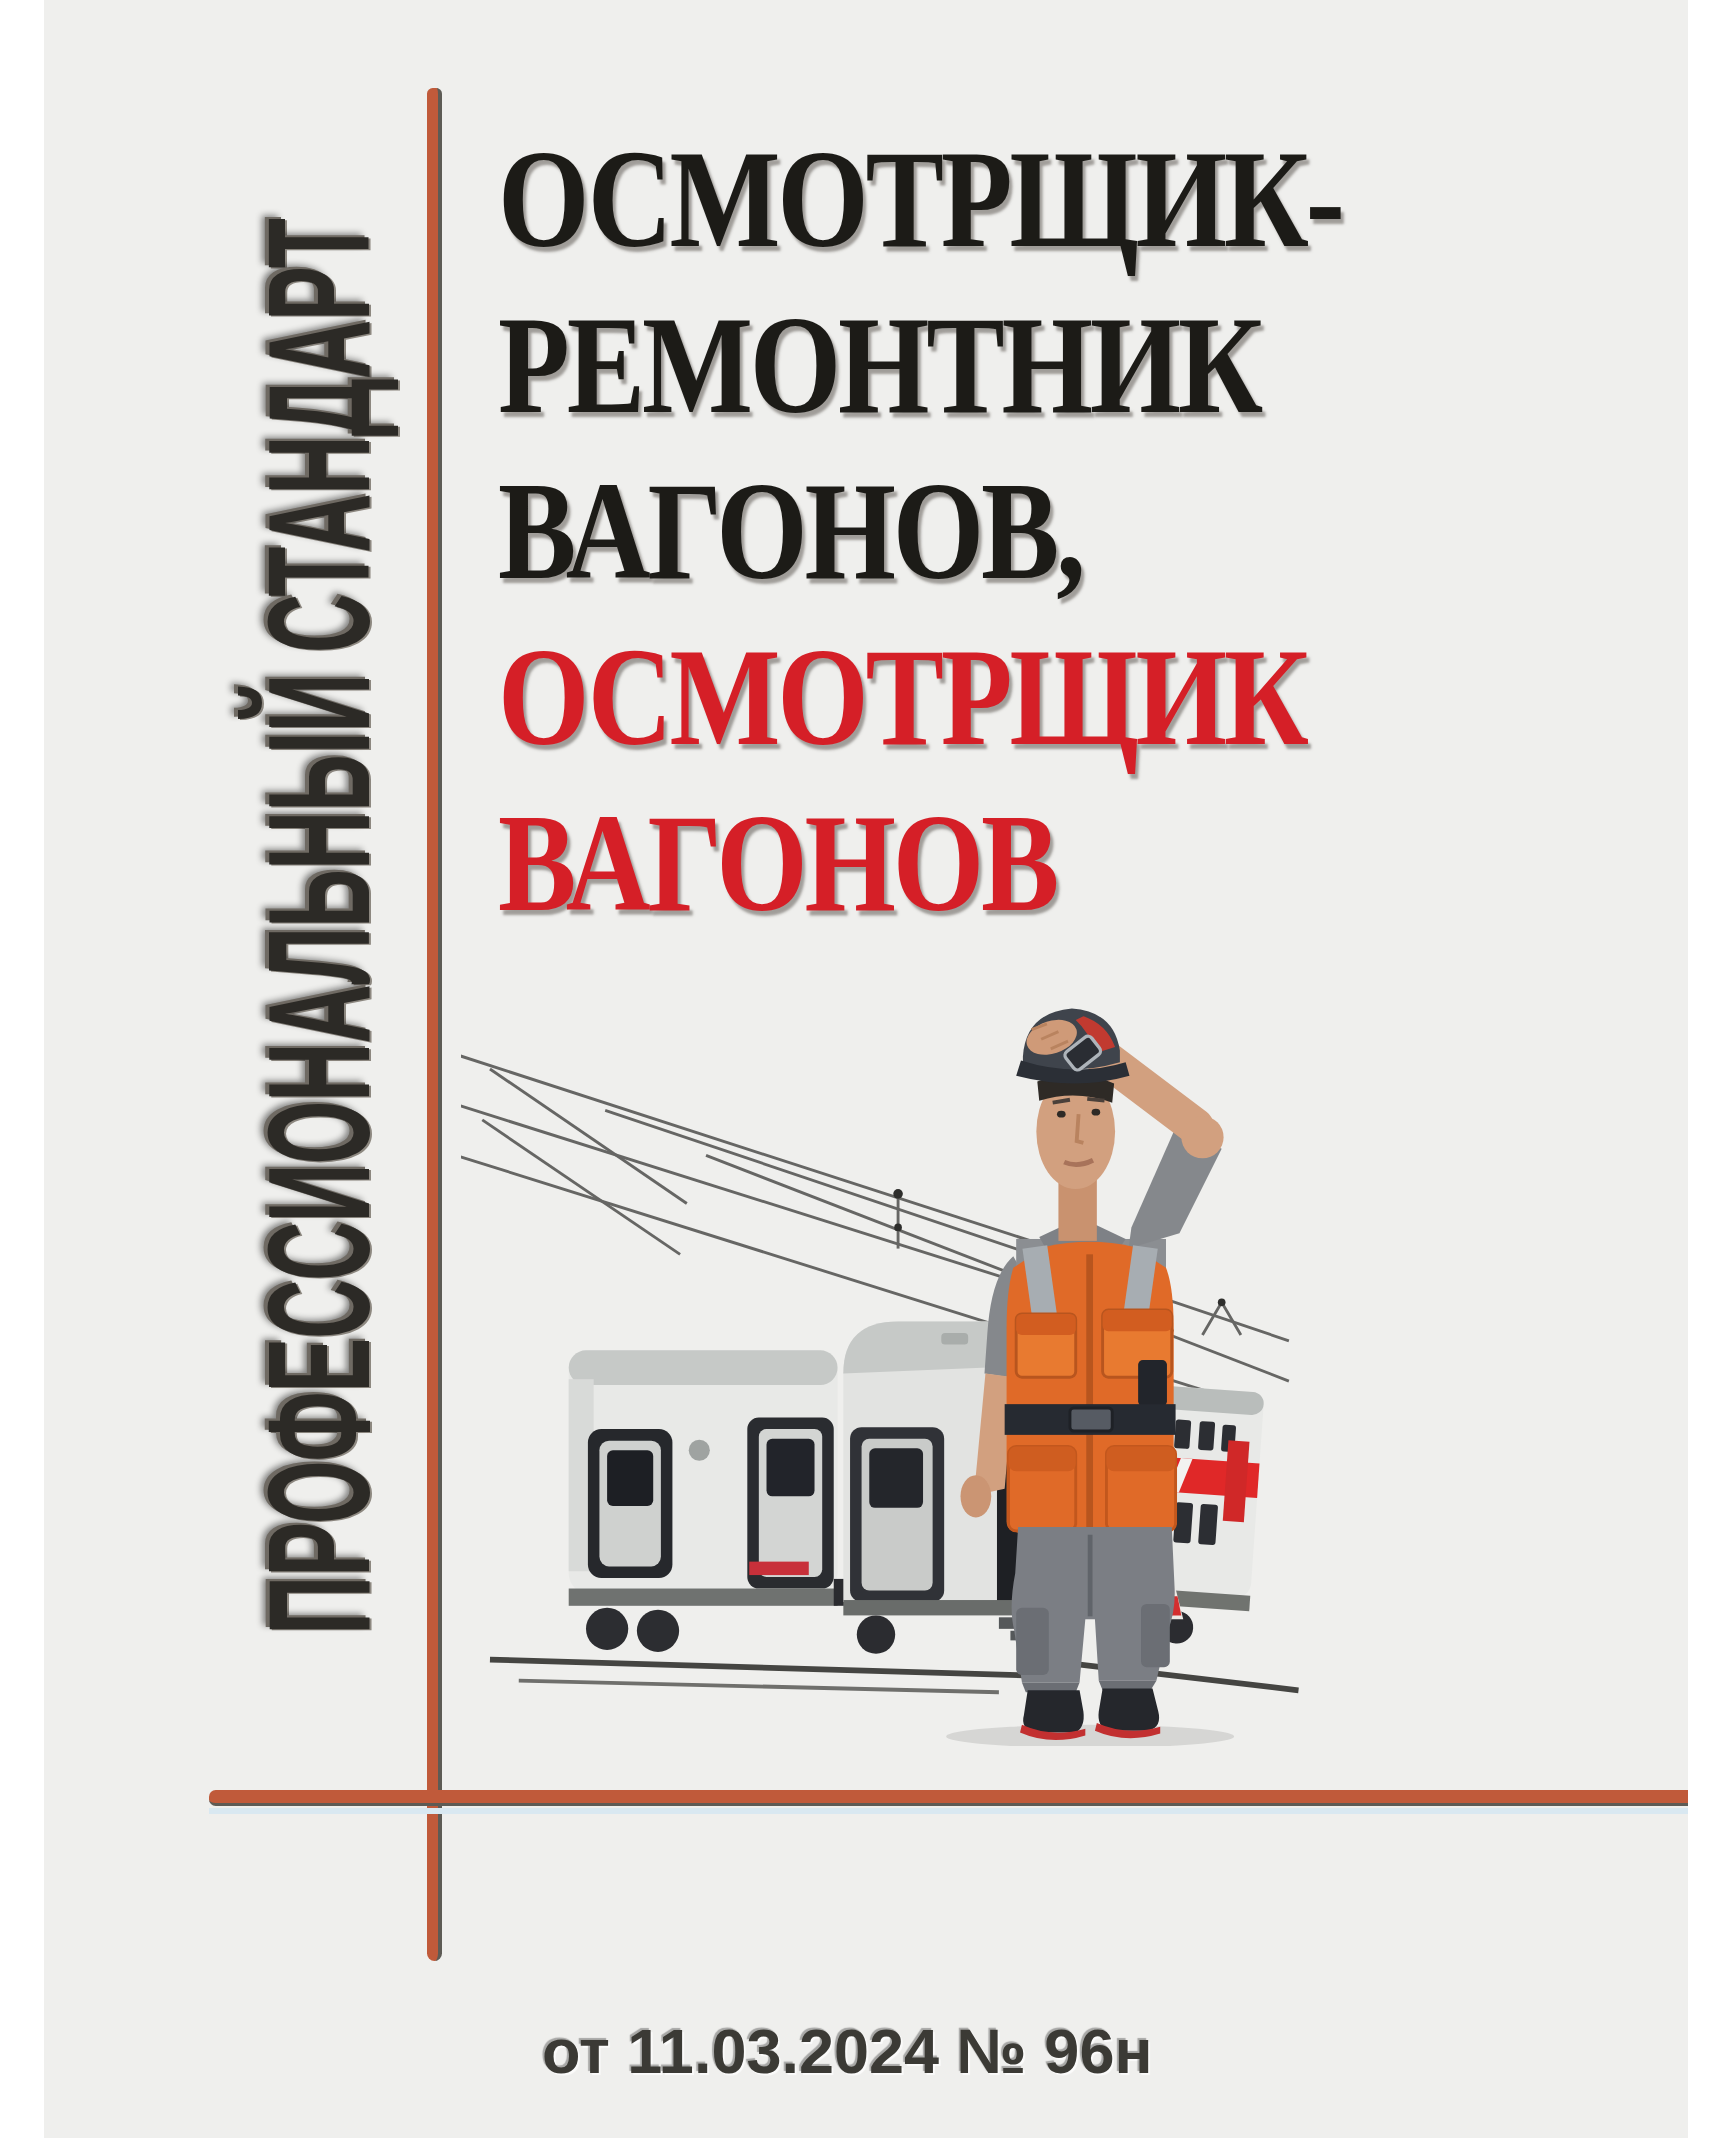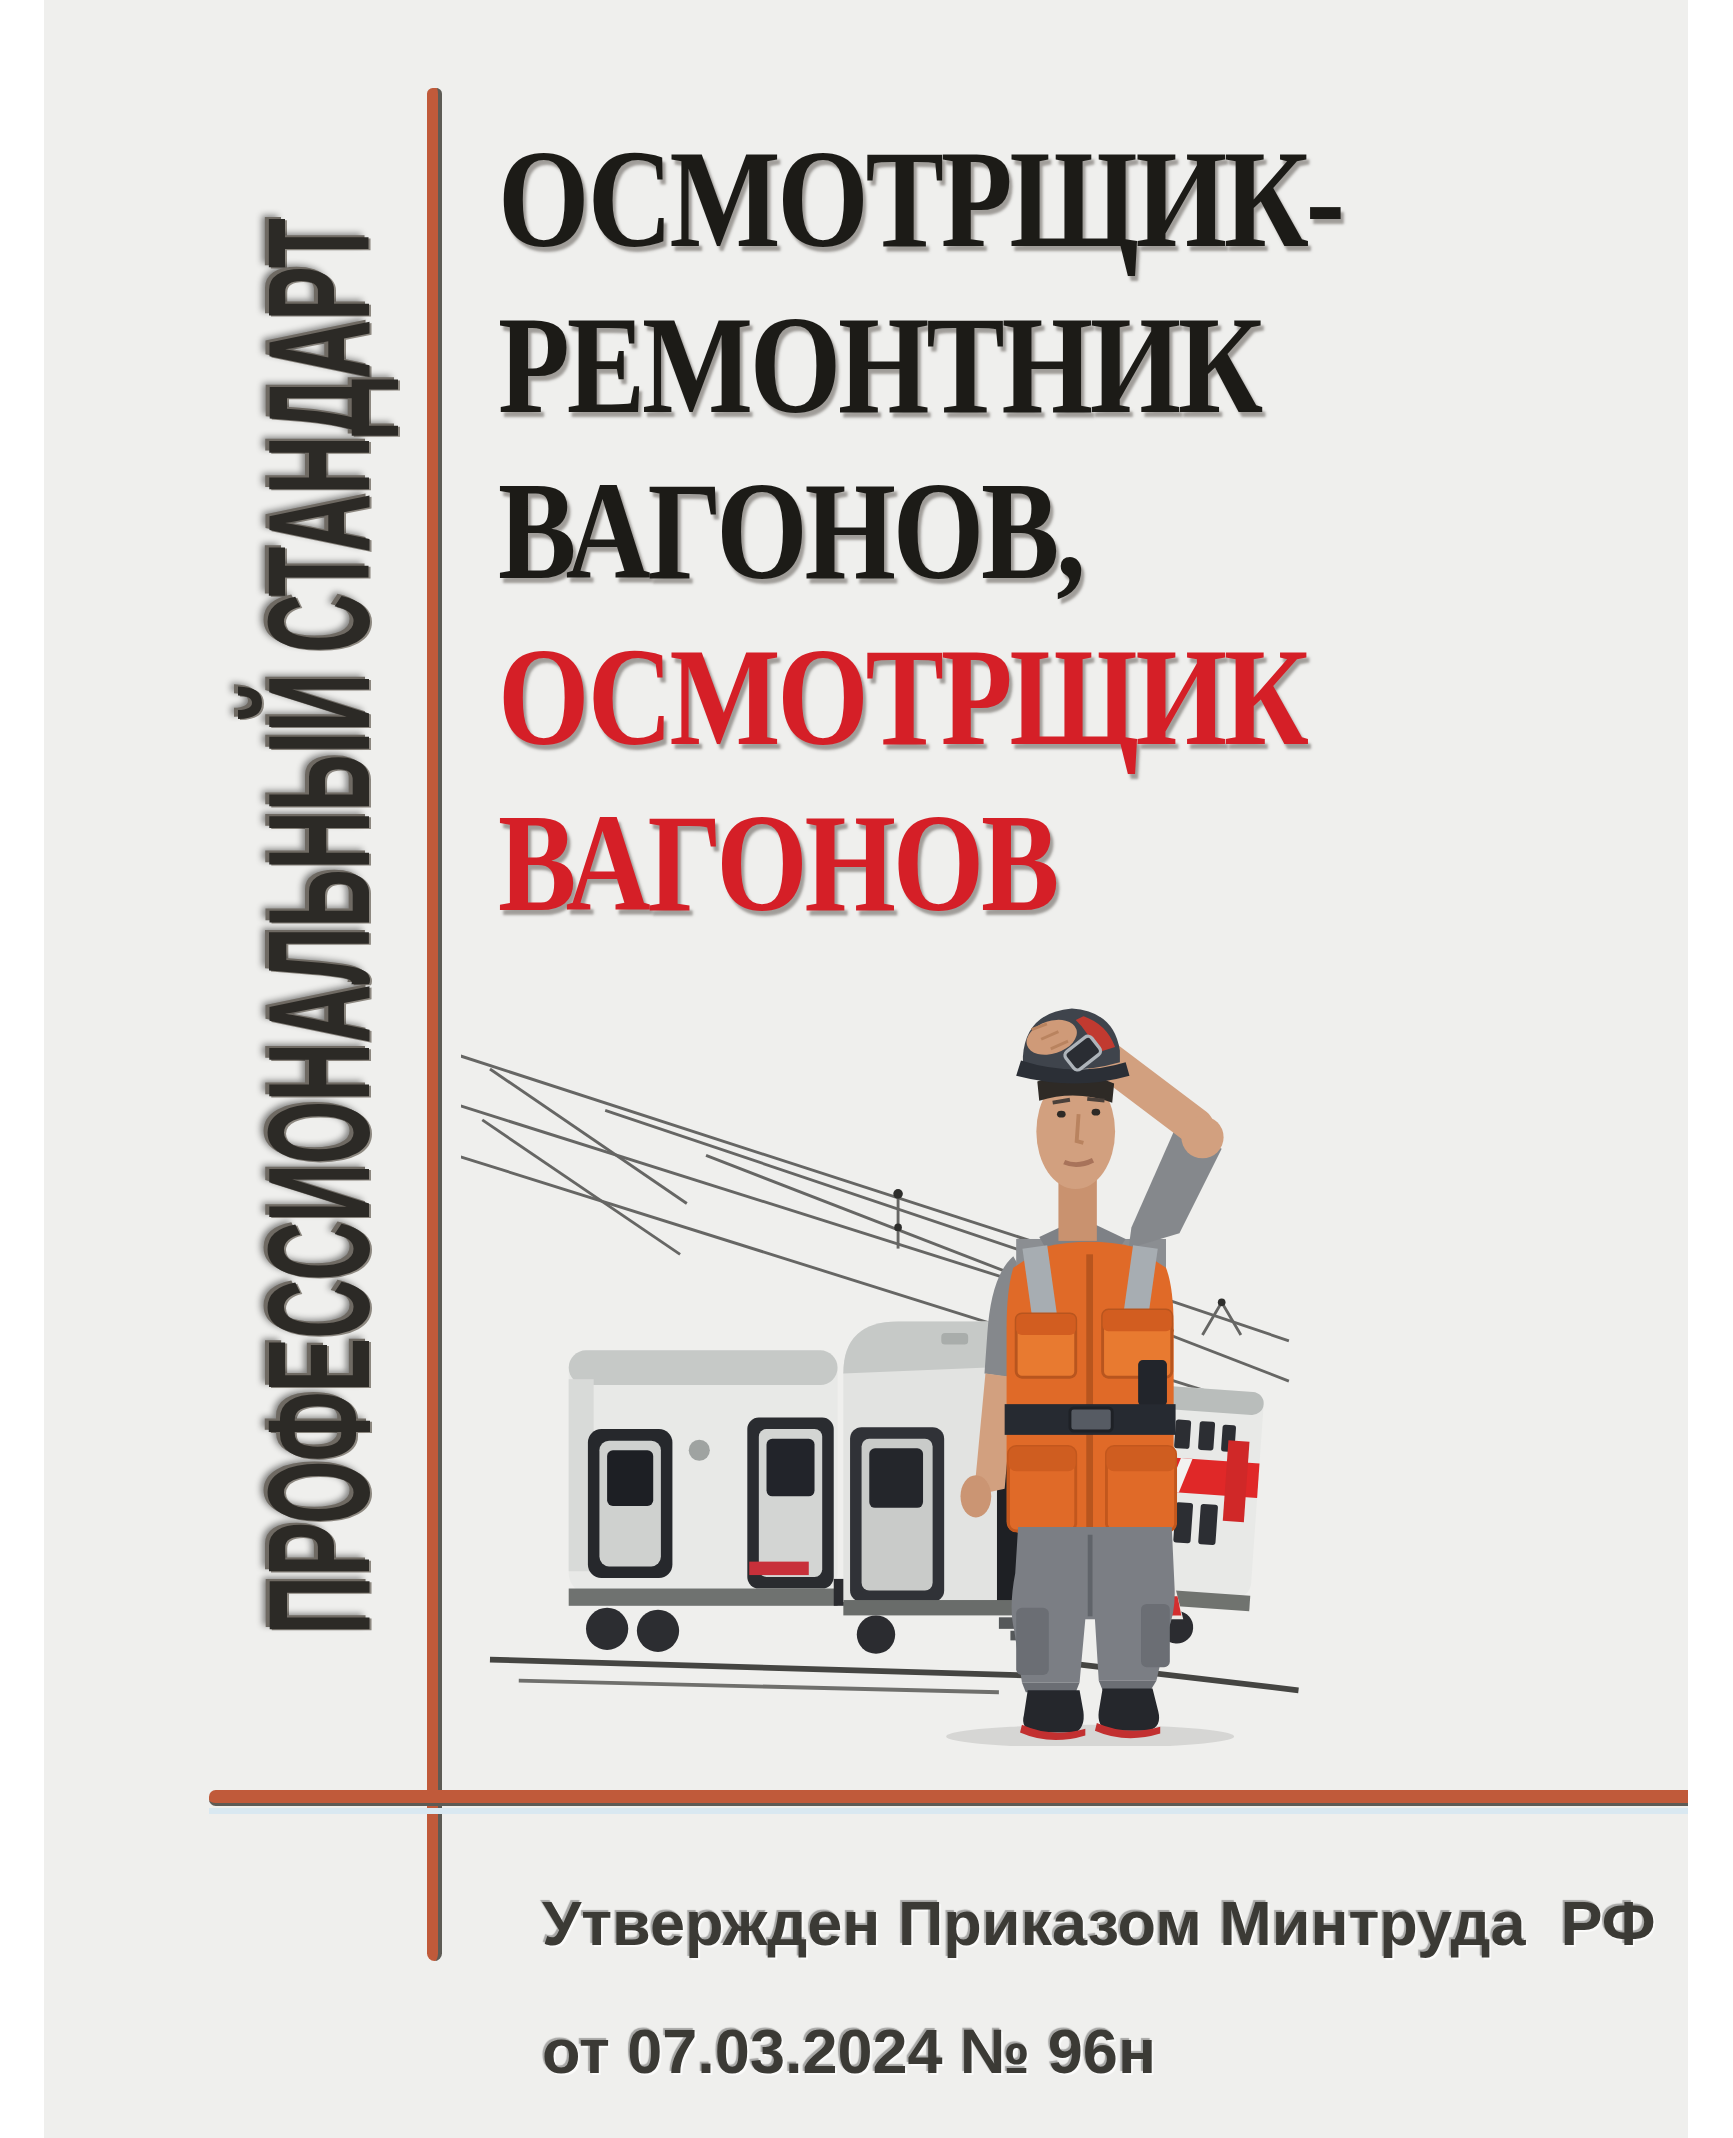--- a/index.html
+++ b/index.html
@@ -248,16 +248,16 @@
       </g>
 
       <ellipse cx="615" cy="42" rx="27" ry="17" fill="#cf9a78" transform="rotate(-18 615 42)"></ellipse>
       <path d="M 594,34 L 610,28 M 604,44 L 622,36 M 614,54 L 632,46" stroke="#b9835f" stroke-width="3" fill="none"></path>
       <rect x="630" y="47" width="34" height="23" rx="5" fill="#2a2d33" stroke="#aeb4ba" stroke-width="3.5" transform="rotate(-38 647 58)"></rect>
     </g>
   </g>
 </svg>
 
 <div class="approval" style="color: rgb(59, 58, 53);">
-  <span>Утвержден Приказом Минтруда  РФ</span><br>
-  <span>от 07.03.2024 № 96н</span>
+  <br>
+  <span>от 11.03.2024 № 96н</span>
 </div>
 
 
 </body></html>

